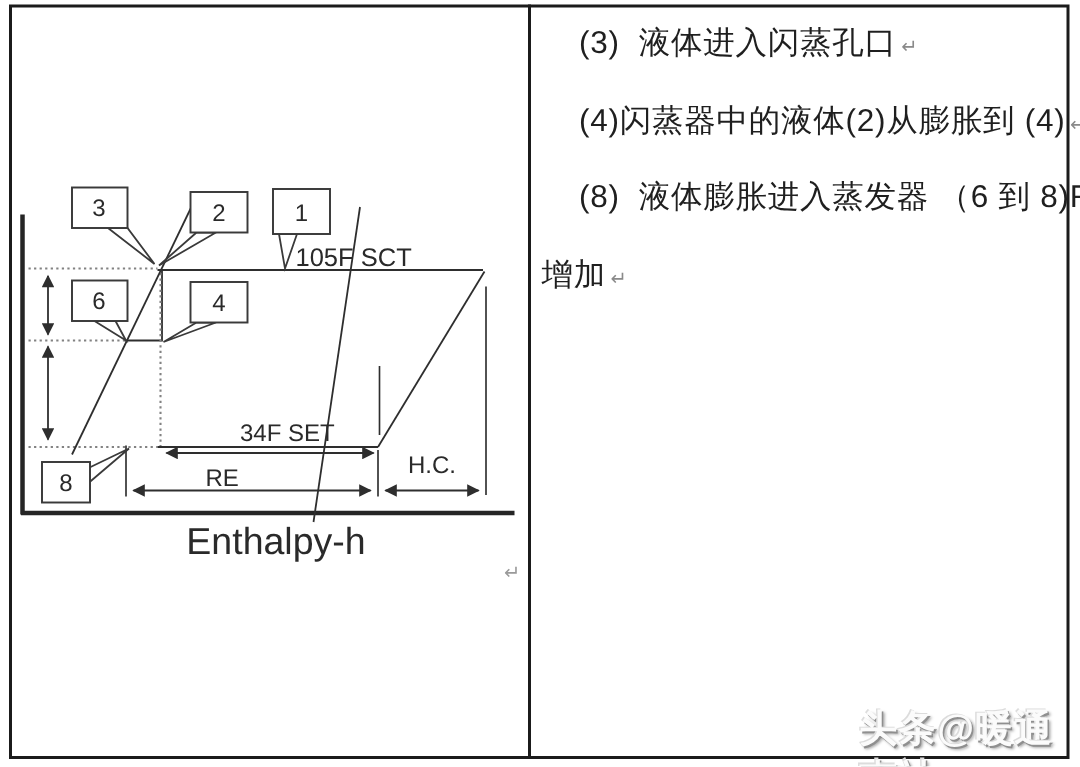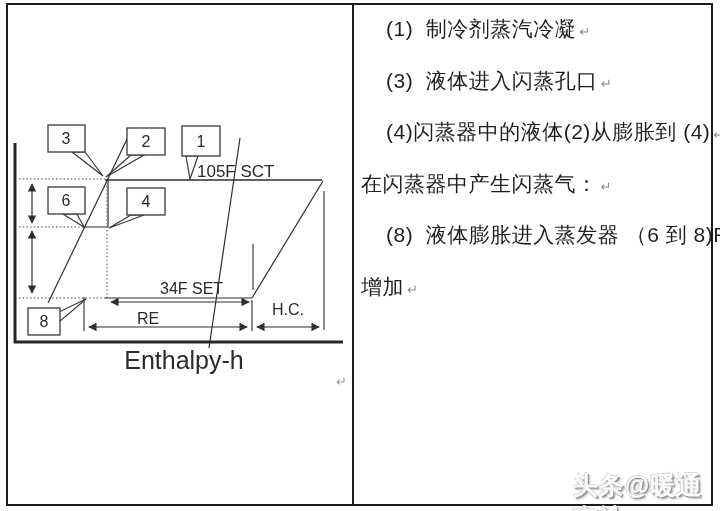--- a/index.html
+++ b/index.html
@@ -84,23 +84,21 @@
     <text x="191" y="174" font-size="17">105F SCT</text>
     <text x="154" y="291" font-size="16">34F SET</text>
     <text x="131" y="321" font-size="16">RE</text>
     <text x="266" y="312" font-size="16">H.C.</text>
     <text x="178" y="366" font-size="25" text-anchor="middle">Enthalpy-h</text>
   </svg>
 
   <span class="ret-left">↵</span>
 
   <div class="panel">
-    <div class="line indent"><span>(1)  制冷剂蒸汽冷凝</span><span class="ret">↵</span></div>
     <div class="line indent"><span>(3)  液体进入闪蒸孔口</span><span class="ret">↵</span></div>
     <div class="line indent"><span>(4)闪蒸器中的液体(2)从膨胀到 (4)</span><span class="ret">↵</span></div>
-    <div class="line"><span>在闪蒸器中产生闪蒸气：</span><span class="ret">↵</span></div>
     <div class="line indent"><span>(8)  液体膨胀进入蒸发器 （6 到 8)RE</span></div>
     <div class="line"><span>增加</span><span class="ret">↵</span></div>
   </div>
 
   <div class="watermark">头条@暖通南社</div>
 
 </div>
 
 </body></html>

